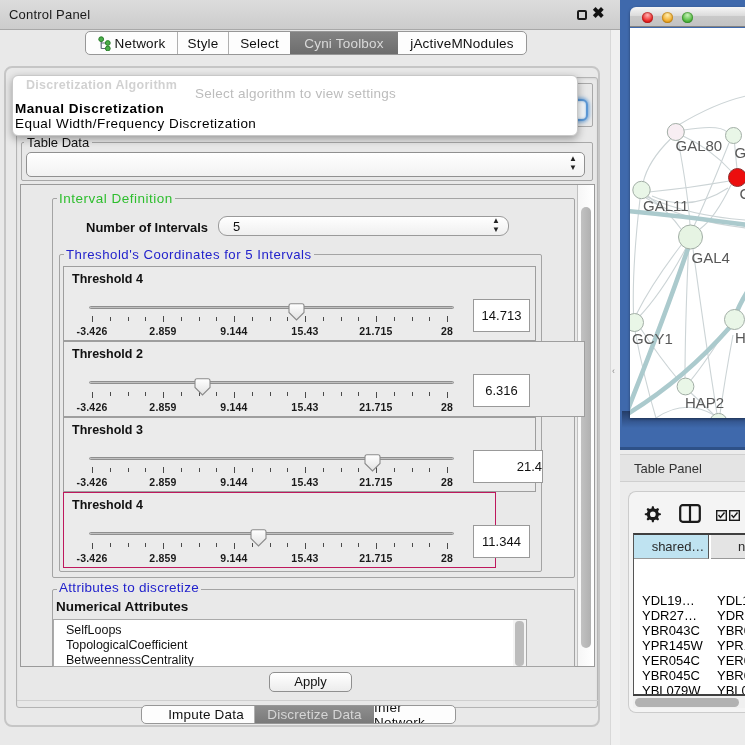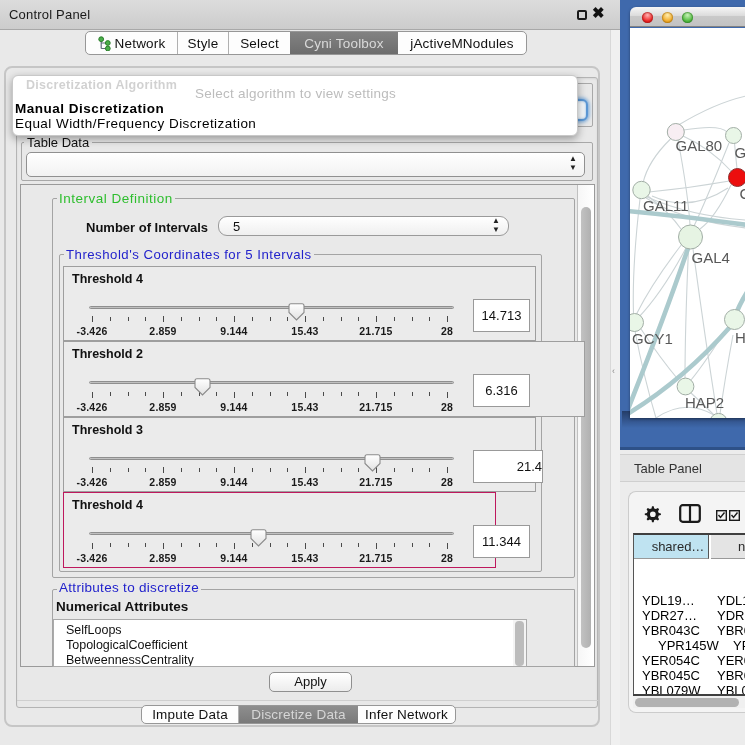--- a/index.html
+++ b/index.html
@@ -242,21 +242,21 @@
       <div style="padding:3px 0 0 12px;line-height:15.2px;">SelfLoops<br>TopologicalCoefficient<br>BetweennessCentrality</div>
     </div>
     <div class="abs" style="left:513px;top:620px;width:13px;height:46px;background:#f4f4f4;"></div>
     <div class="abs" style="left:515px;top:621px;width:9px;height:45px;background:#bcbcbc;border-radius:4px;"></div>
 
     <div class="abs" style="left:17px;top:700px;width:581px;height:1px;background:#cfcfcf;"></div>
 
     <div class="abs" style="left:269px;top:672px;width:83px;height:20px;background:linear-gradient(#ffffff,#ececec);border:1px solid #8f8f8f;border-radius:5px;text-align:center;font-size:13px;color:#111;line-height:18px;">Apply</div>
 
     <div class="abs" style="left:141px;top:705px;width:315px;height:19px;background:#fdfdfd;border:1px solid #979797;border-radius:5px;display:flex;font-size:13.5px;letter-spacing:0.2px;color:#111;overflow:hidden;">
-      <div style="flex:0 0 97px;display:flex;align-items:center;justify-content:center;border-right:1px solid #b0b0b0;">Impute Data</div>
+      <div style="flex:0 0 97px;display:flex;align-items:center;justify-content:center;border-right:1px solid #b0b0b0;margin-left:16px;">Impute Data</div>
       <div style="flex:0 0 119px;display:flex;align-items:center;justify-content:center;background:linear-gradient(#8e8e8e,#7a7a7a);color:#d6d6d6;">Discretize Data</div>
       <div style="flex:1;display:flex;align-items:center;justify-content:center;">Infer Network</div>
     </div>
 
     <div class="abs" style="left:12px;top:75px;width:566px;height:61px;background:#ffffff;border:1px solid #c8c8c8;border-radius:6px;box-shadow:0 3px 8px rgba(0,0,0,0.35);">
       <div class="abs" style="left:13px;top:2px;font-size:12.5px;font-weight:bold;letter-spacing:0.3px;color:rgba(70,70,70,0.25);">Discretization Algorithm</div>
       <div class="abs" style="left:182px;top:10px;font-size:13.5px;letter-spacing:0.25px;color:#bcbcbc;">Select algorithm to view settings</div>
       <div class="abs" style="left:2px;top:25px;font-size:13.5px;font-weight:bold;letter-spacing:0.5px;color:#000;">Manual Discretization</div>
       <div class="abs" style="left:2px;top:40px;font-size:13.5px;letter-spacing:0.45px;color:#000;">Equal Width/Frequency Discretization</div>
     </div>
@@ -361,21 +361,21 @@
         <path d="M15.5 5 L17.5 7.5 L21.5 2.5" fill="none" stroke="#1a1a1a" stroke-width="1.4"></path>
       </svg>
 
       <div class="abs" style="left:4px;top:41px;width:113px;height:161px;background:#ffffff;border-top:2px solid #3f3f3f;border-left:1px solid #555;overflow:hidden;">
         <div class="abs" style="left:0;top:0;width:75px;height:24px;background:#bfe3f1;border-right:1.5px solid #555;border-bottom:1px solid #999;text-align:center;font-size:13px;color:#2a2a2a;line-height:23px;text-indent:14px;">shared…</div>
         <div class="abs" style="left:77px;top:0;width:36px;height:24px;background:#e4e4e4;border-bottom:1px solid #999;font-size:13px;color:#2a2a2a;line-height:23px;"><span style="margin-left:27px;">n</span></div>
         <div class="abs" style="left:0;top:26px;width:160px;font-size:13px;color:#000;line-height:15px;white-space:nowrap;">
           <div><span style="display:inline-block;width:83px;padding-left:8px;margin-top:32px;">YDL19…</span><span>YDL1</span></div>
           <div><span style="display:inline-block;width:83px;padding-left:8px;">YDR27…</span><span>YDR2</span></div>
           <div><span style="display:inline-block;width:83px;padding-left:8px;">YBR043C</span><span>YBR0</span></div>
-          <div><span style="display:inline-block;width:83px;padding-left:8px;margin-left:16px;">YPR145W</span><span>YPR1</span></div>
+          <div><span style="display:inline-block;width:83px;padding-left:8px;">YPR145W</span><span>YPR1</span></div>
           <div><span style="display:inline-block;width:83px;padding-left:8px;">YER054C</span><span>YER0</span></div>
           <div><span style="display:inline-block;width:83px;padding-left:8px;">YBR045C</span><span>YBR0</span></div>
           <div><span style="display:inline-block;width:83px;padding-left:8px;">YBL079W</span><span>YBL0</span></div>
           <div><span style="display:inline-block;width:83px;padding-left:8px;">YLR345W</span><span>YLR3</span></div>
           <div><span style="display:inline-block;width:83px;padding-left:8px;">YIL052C</span><span>YIL0</span></div>
         </div>
       </div>
       <div class="abs" style="left:4px;top:202px;width:113px;height:14px;background:#f0f0f0;border-top:2px solid #3f3f3f;">
         <div class="abs" style="left:2px;top:2px;width:104px;height:9px;background:#b2b2b2;border-radius:4.5px;"></div>
       </div>

